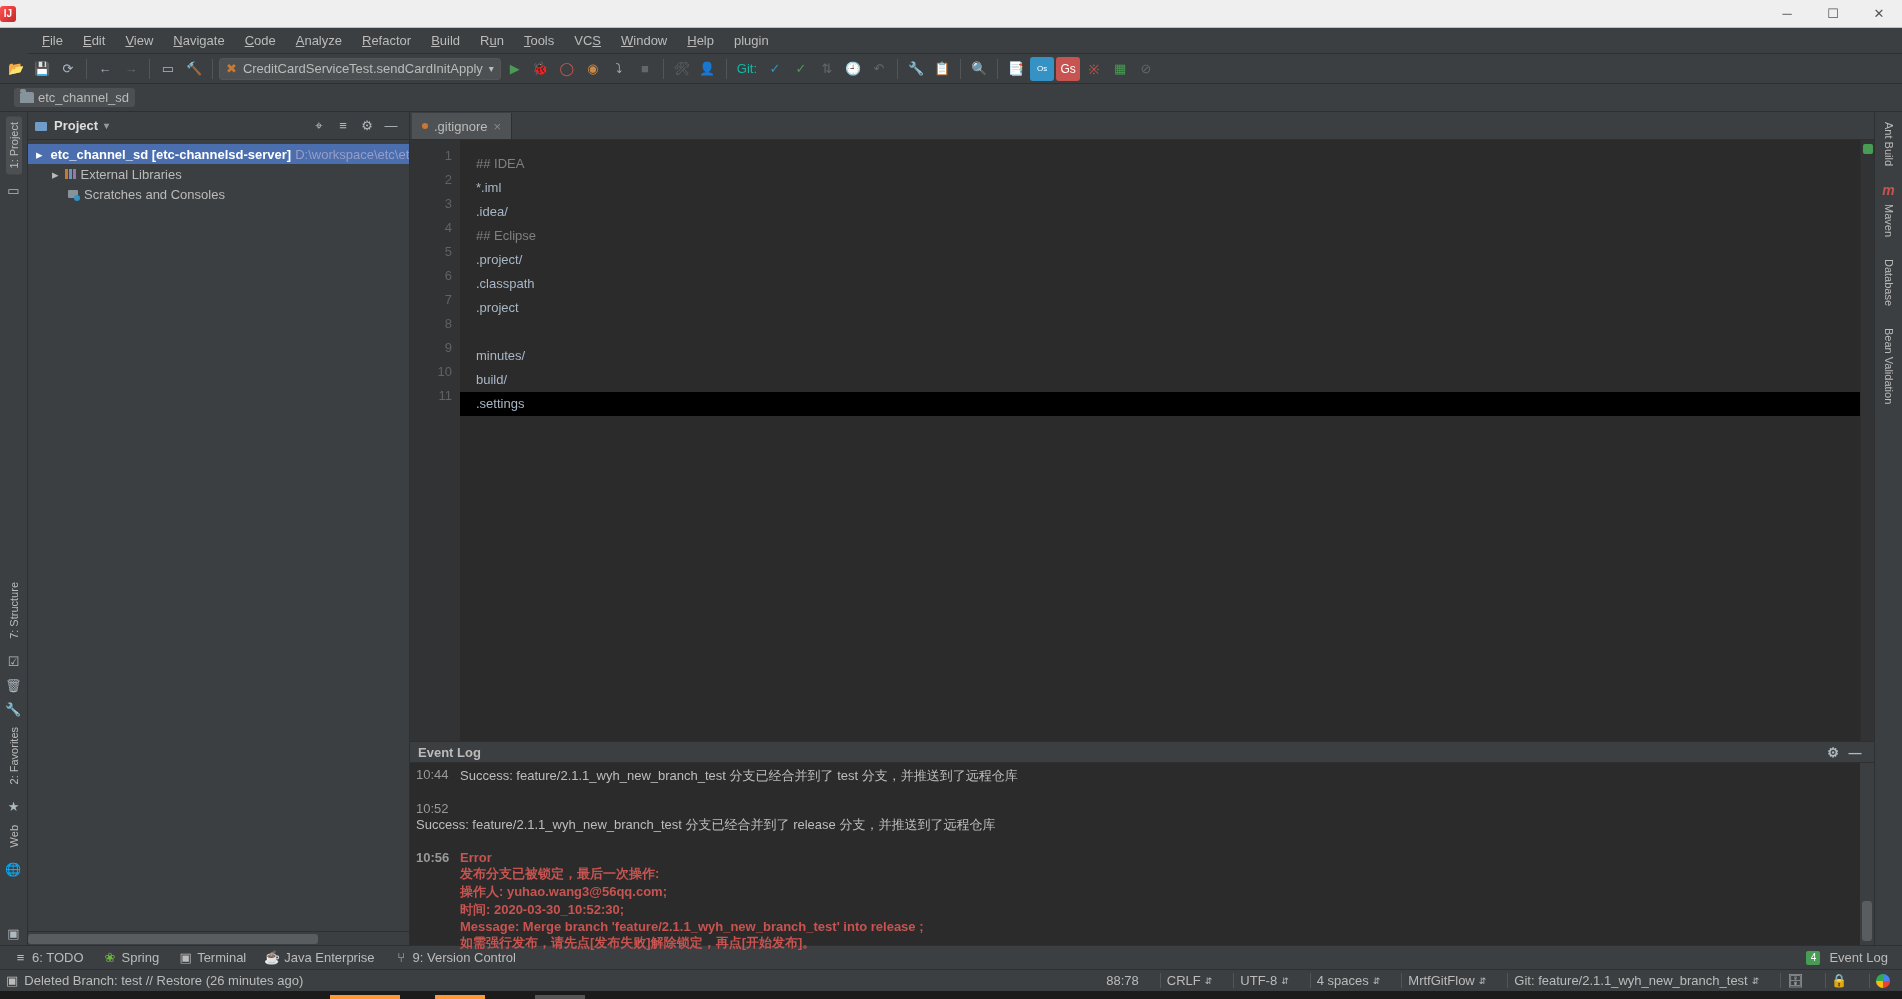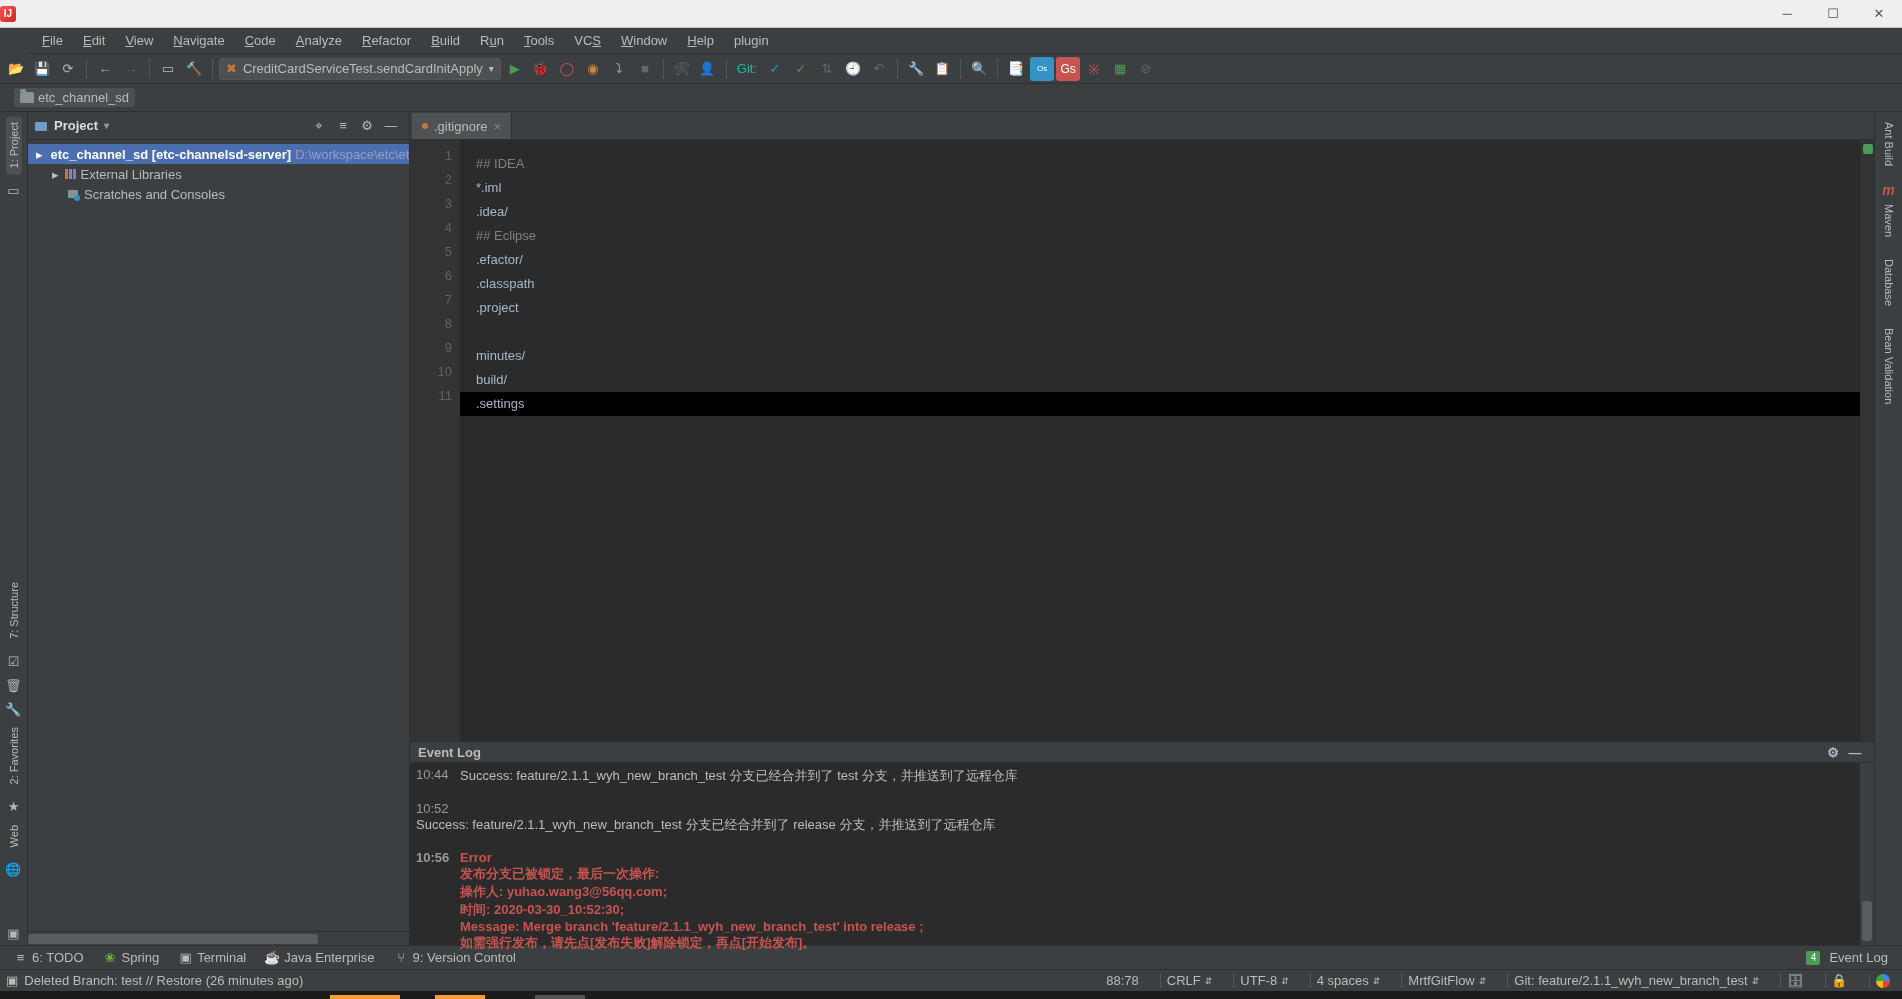--- a/index.html
+++ b/index.html
@@ -282,21 +282,21 @@
             <div class="g">8</div>
             <div class="g">9</div>
             <div class="g">10</div>
             <div class="g">11</div>
         </div>
         <div class="code-col">
           <div class="line"><span class="kw">## IDEA</span></div>
           <div class="line">*.iml</div>
           <div class="line">.idea/</div>
           <div class="line"><span class="kw">## Eclipse</span></div>
-          <div class="line">.efactor/</div>
+          <div class="line">.project/</div>
           <div class="line">.classpath</div>
           <div class="line">.project</div>
           <div class="line"></div>
           <div class="line">minutes/</div>
           <div class="line">build/</div>
           <div class="line current">.settings</div>
         </div>
         <div class="marker-strip">
           <div class="ok"></div>
         </div>

